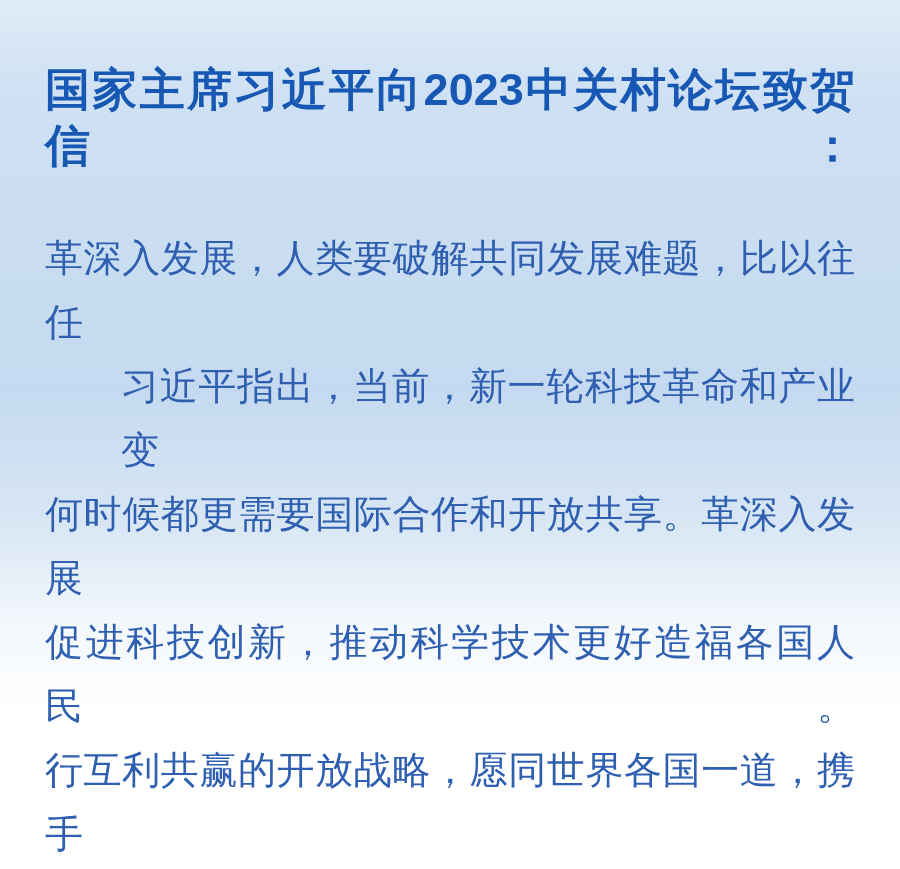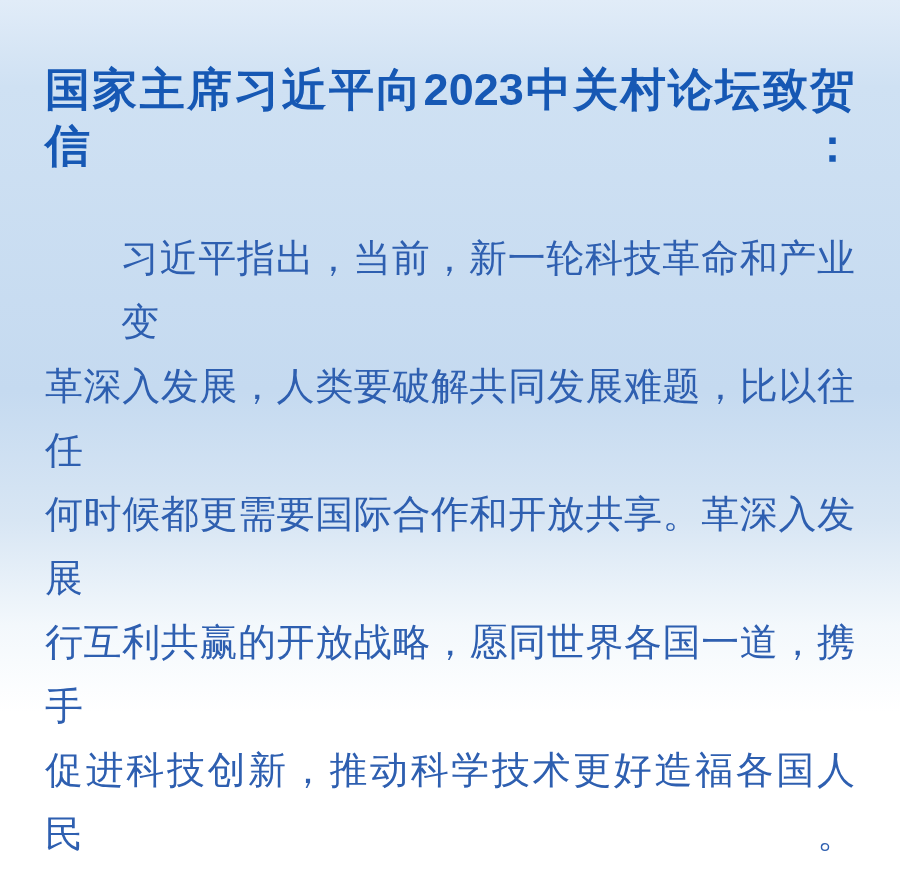--- a/index.html
+++ b/index.html
@@ -57,20 +57,20 @@
   .line.indent { padding-left: 2em; }
 </style>
 </head>
 <body>
 
 <div class="page">
 
   <h1 class="title">国家主席习近平向2023中关村论坛致贺信：</h1>
 
   <section class="para para-1">
+    <div class="line fill">革深入发展，人类要破解共同发展难题，比以往任</div>
     <div class="line indent fill">习近平指出，当前，新一轮科技革命和产业变</div>
-    <div class="line fill">革深入发展，人类要破解共同发展难题，比以往任</div>
     <div class="line fill">何时候都更需要国际合作和开放共享。革深入发展</div>
+    <div class="line fill">促进科技创新，推动科学技术更好造福各国人民。</div>
     <div class="line fill">行互利共赢的开放战略，愿同世界各国一道，携手</div>
-    <div class="line fill">促进科技创新，推动科学技术更好造福各国人民。</div>
   </section>
 
 </div>
 
 </body></html>

